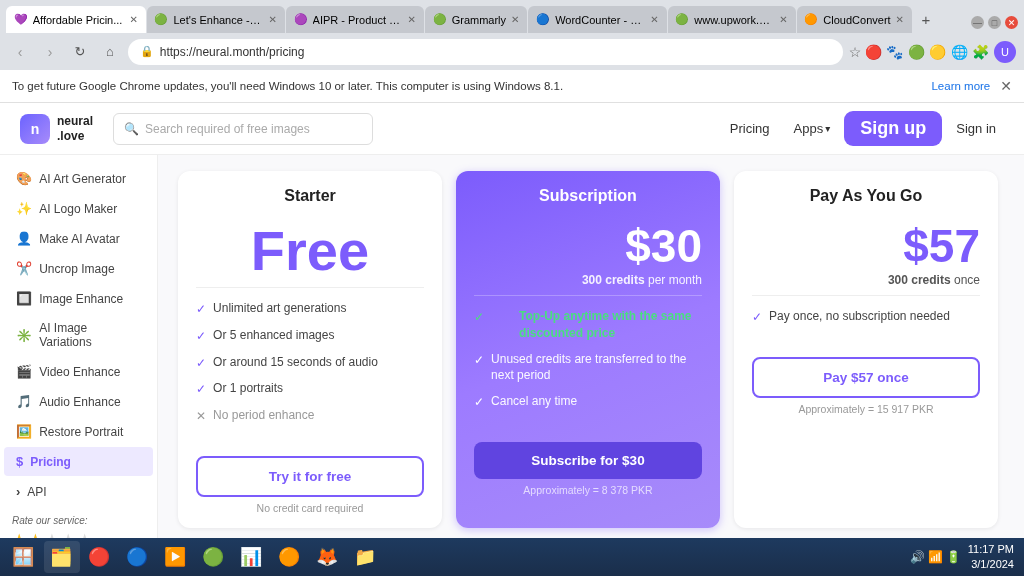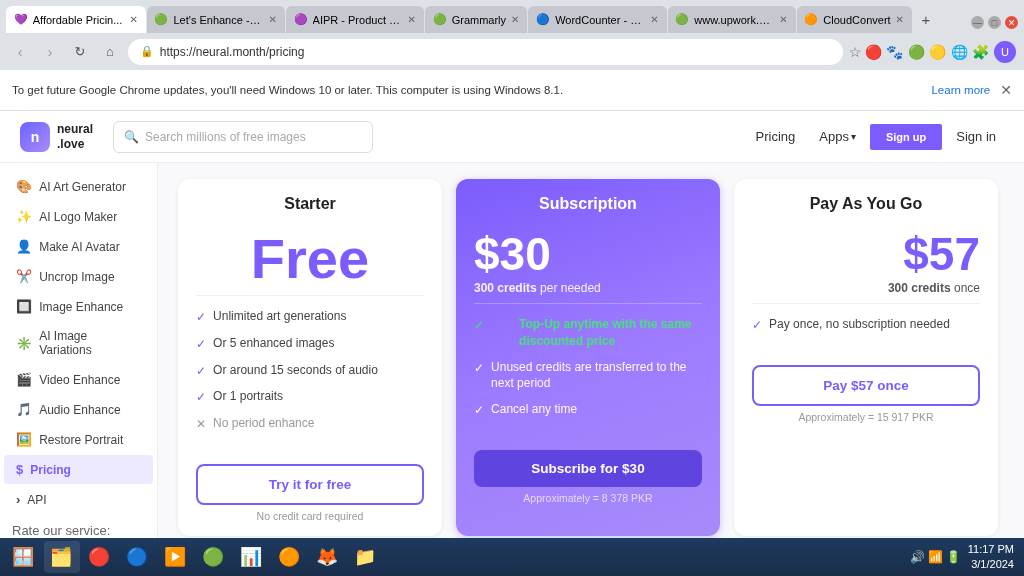--- a/index.html
+++ b/index.html
@@ -70,51 +70,51 @@
       <span style="font-size:14px;">🔴</span>
       <span style="font-size:14px;">🐾</span>
       <span style="font-size:14px;">🟢</span>
       <span style="font-size:14px;">🟡</span>
       <span style="font-size:14px;">🌐</span>
       <span style="font-size:14px;">🧩</span>
       <span style="width:22px;height:22px;border-radius:50%;background:#7c5cfc;color:#fff;display:flex;align-items:center;justify-content:center;font-size:11px;cursor:pointer;">U</span>
     </div>
   </div>
 
-  <div style="background:#fff;padding:4px 12px;font-size:11.5px;color:#333;border-bottom:1px solid #e0e0e0;display:flex;align-items:center;justify-content:space-between;height:41px;">
+  <div style="background:#fff;padding:4px 12px;font-size:11.5px;color:#333;border-bottom:1px solid #e0e0e0;display:flex;align-items:center;justify-content:space-between;height:33px;">
     <span>To get future Google Chrome updates, you'll need Windows 10 or later. This computer is using Windows 8.1.</span>
     <div style="display:flex;align-items:center;gap:10px;">
       <a style="color:#1a73e8;cursor:pointer;text-decoration:none;font-size:11.5px;">Learn more</a>
       <span style="cursor:pointer;color:#666;font-size:14px;">✕</span>
     </div>
   </div>
 </div>
 
 <div style="display:flex;flex-direction:column;height:calc(576px - 95px - 38px);overflow:hidden;">
 
   <div style="display:flex;align-items:center;padding:0 20px;height:52px;border-bottom:1px solid #eee;gap:12px;flex-shrink:0;background:#fff;">
     <div style="display:flex;align-items:center;gap:7px;cursor:pointer;">
       <div style="width:30px;height:30px;background:linear-gradient(135deg,#6c63ff,#a78bfa);border-radius:8px;display:flex;align-items:center;justify-content:center;color:#fff;font-size:14px;font-weight:bold;">n</div>
       <div style="font-size:12px;font-weight:700;color:#222;line-height:1.2;">
         <div>neural</div>
         <div>.love</div>
       </div>
     </div>
     <div style="flex:1;max-width:260px;height:32px;border:1px solid #ddd;border-radius:6px;display:flex;align-items:center;padding:0 10px;gap:6px;color:#aaa;font-size:12px;margin-left:8px;cursor:text;">
       <span style="font-size:12px;">🔍</span>
-      <span style="font-size:12px;color:#aaa;">Search millions of free images</span>
+      <span style="font-size:12px;color:#aaa;">Search required of free images</span>
     </div>
     <div style="flex:1;"></div>
     <div style="display:flex;align-items:center;gap:6px;">
       <span style="font-size:13px;color:#333;padding:6px 10px;cursor:pointer;">Pricing</span>
       <span style="font-size:13px;color:#333;padding:6px 8px;cursor:pointer;display:flex;align-items:center;gap:2px;">
         <span>Apps</span>
         <span style="font-size:10px;">▾</span>
       </span>
-      <button style="background:#7c5cfc;color:#fff;border:none;border-radius:2px;padding:7px 16px;font-size:11px;font-weight:600;cursor:pointer;">Sign up</button>
+      <button style="background:#7c5cfc;color:#fff;border:none;border-radius:9px;padding:7px 16px;font-size:18px;font-weight:600;cursor:pointer;">Sign up</button>
       <span style="font-size:13px;color:#333;cursor:pointer;padding:6px 8px;">Sign in</span>
     </div>
   </div>
 
   <div style="display:flex;flex:1;overflow:hidden;">
 
     <div style="width:158px;flex-shrink:0;border-right:1px solid #eee;padding:8px 0;overflow-y:auto;background:#fff;">
       <div style="display:flex;align-items:center;gap:7px;padding:7px 12px;cursor:pointer;font-size:12px;color:#444;border-radius:4px;margin:1px 4px;">
         <span style="font-size:13px;">🎨</span>
         <span>AI Art Generator</span>
@@ -152,21 +152,21 @@
         <span>Restore Portrait</span>
       </div>
       <div style="display:flex;align-items:center;gap:7px;padding:7px 12px;cursor:pointer;font-size:12px;color:#7c5cfc;font-weight:600;border-radius:4px;margin:1px 4px;background:#ede9ff;">
         <span style="font-size:13px;font-weight:700;">$</span>
         <span>Pricing</span>
       </div>
       <div style="display:flex;align-items:center;gap:7px;padding:7px 12px;cursor:pointer;font-size:12px;color:#444;border-radius:4px;margin:1px 4px;">
         <span style="font-size:13px;font-weight:bold;">›</span>
         <span>API</span>
       </div>
-      <div style="padding:8px 12px 2px;font-size:13px;color:#666;">Rate our service:</div>
+      <div style="padding:8px 12px 2px;font-size:10px;color:#666;font-style:italic;">Rate our service:</div>
       <div style="display:flex;gap:2px;padding:2px 12px 8px;">
         <span style="color:#fbbf24;font-size:16px;cursor:pointer;">★</span>
         <span style="color:#fbbf24;font-size:16px;cursor:pointer;">★</span>
         <span style="color:#ddd;font-size:16px;cursor:pointer;">★</span>
         <span style="color:#ddd;font-size:16px;cursor:pointer;">★</span>
         <span style="color:#ddd;font-size:16px;cursor:pointer;">★</span>
       </div>
     </div>
 
     <div style="flex:1;padding:16px 20px;overflow-y:auto;background:#f9f9fb;">
@@ -205,25 +205,25 @@
           <div style="padding:10px 18px 14px;">
             <button style="width:100%;padding:11px;border-radius:8px;font-size:13.5px;font-weight:700;cursor:pointer;border:2px solid #7c5cfc;background:#fff;color:#7c5cfc;text-align:center;">Try it for free</button>
             <div style="text-align:center;font-size:10.5px;color:#999;margin-top:5px;">No credit card required</div>
           </div>
         </div>
 
         <div style="background:linear-gradient(160deg,#7c5cfc 0%,#9d7bff 50%,#a78bfa 100%);border-radius:12px;overflow:hidden;box-shadow:0 2px 8px rgba(124,92,252,0.35);">
           <div style="padding:16px 18px 10px;text-align:center;">
             <div style="font-size:16px;font-weight:700;color:#fff;">Subscription</div>
           </div>
-          <div style="padding:8px 18px 8px;text-align:left;">
+          <div style="padding:8px 18px 8px;text-align:right;margin-left:40px;">
             <div style="font-size:46px;font-weight:800;color:#fff;line-height:1;">$30</div>
             <div style="font-size:12px;color:rgba(255,255,255,0.9);margin-top:4px;">
               <span style="font-weight:700;">300 credits</span>
-              <span>per needed</span>
+              <span>per month</span>
             </div>
           </div>
           <hr style="border:none;border-top:1px solid rgba(255,255,255,0.25);margin:0 18px;">
           <div style="padding:12px 18px;">
             <div style="display:flex;align-items:flex-start;gap:7px;margin-bottom:9px;font-size:12px;line-height:1.4;">
               <span style="color:#4ade80;font-size:12px;flex-shrink:0;margin-top:1px;">✓</span>
               <span style="color:#4ade80;font-weight:600;margin-left:28px;">Top-Up anytime with the same discounted price</span>
             </div>
             <div style="display:flex;align-items:flex-start;gap:7px;margin-bottom:9px;font-size:12px;color:rgba(255,255,255,0.95);line-height:1.4;">
               <span style="color:#fff;font-size:12px;flex-shrink:0;margin-top:1px;">✓</span>

